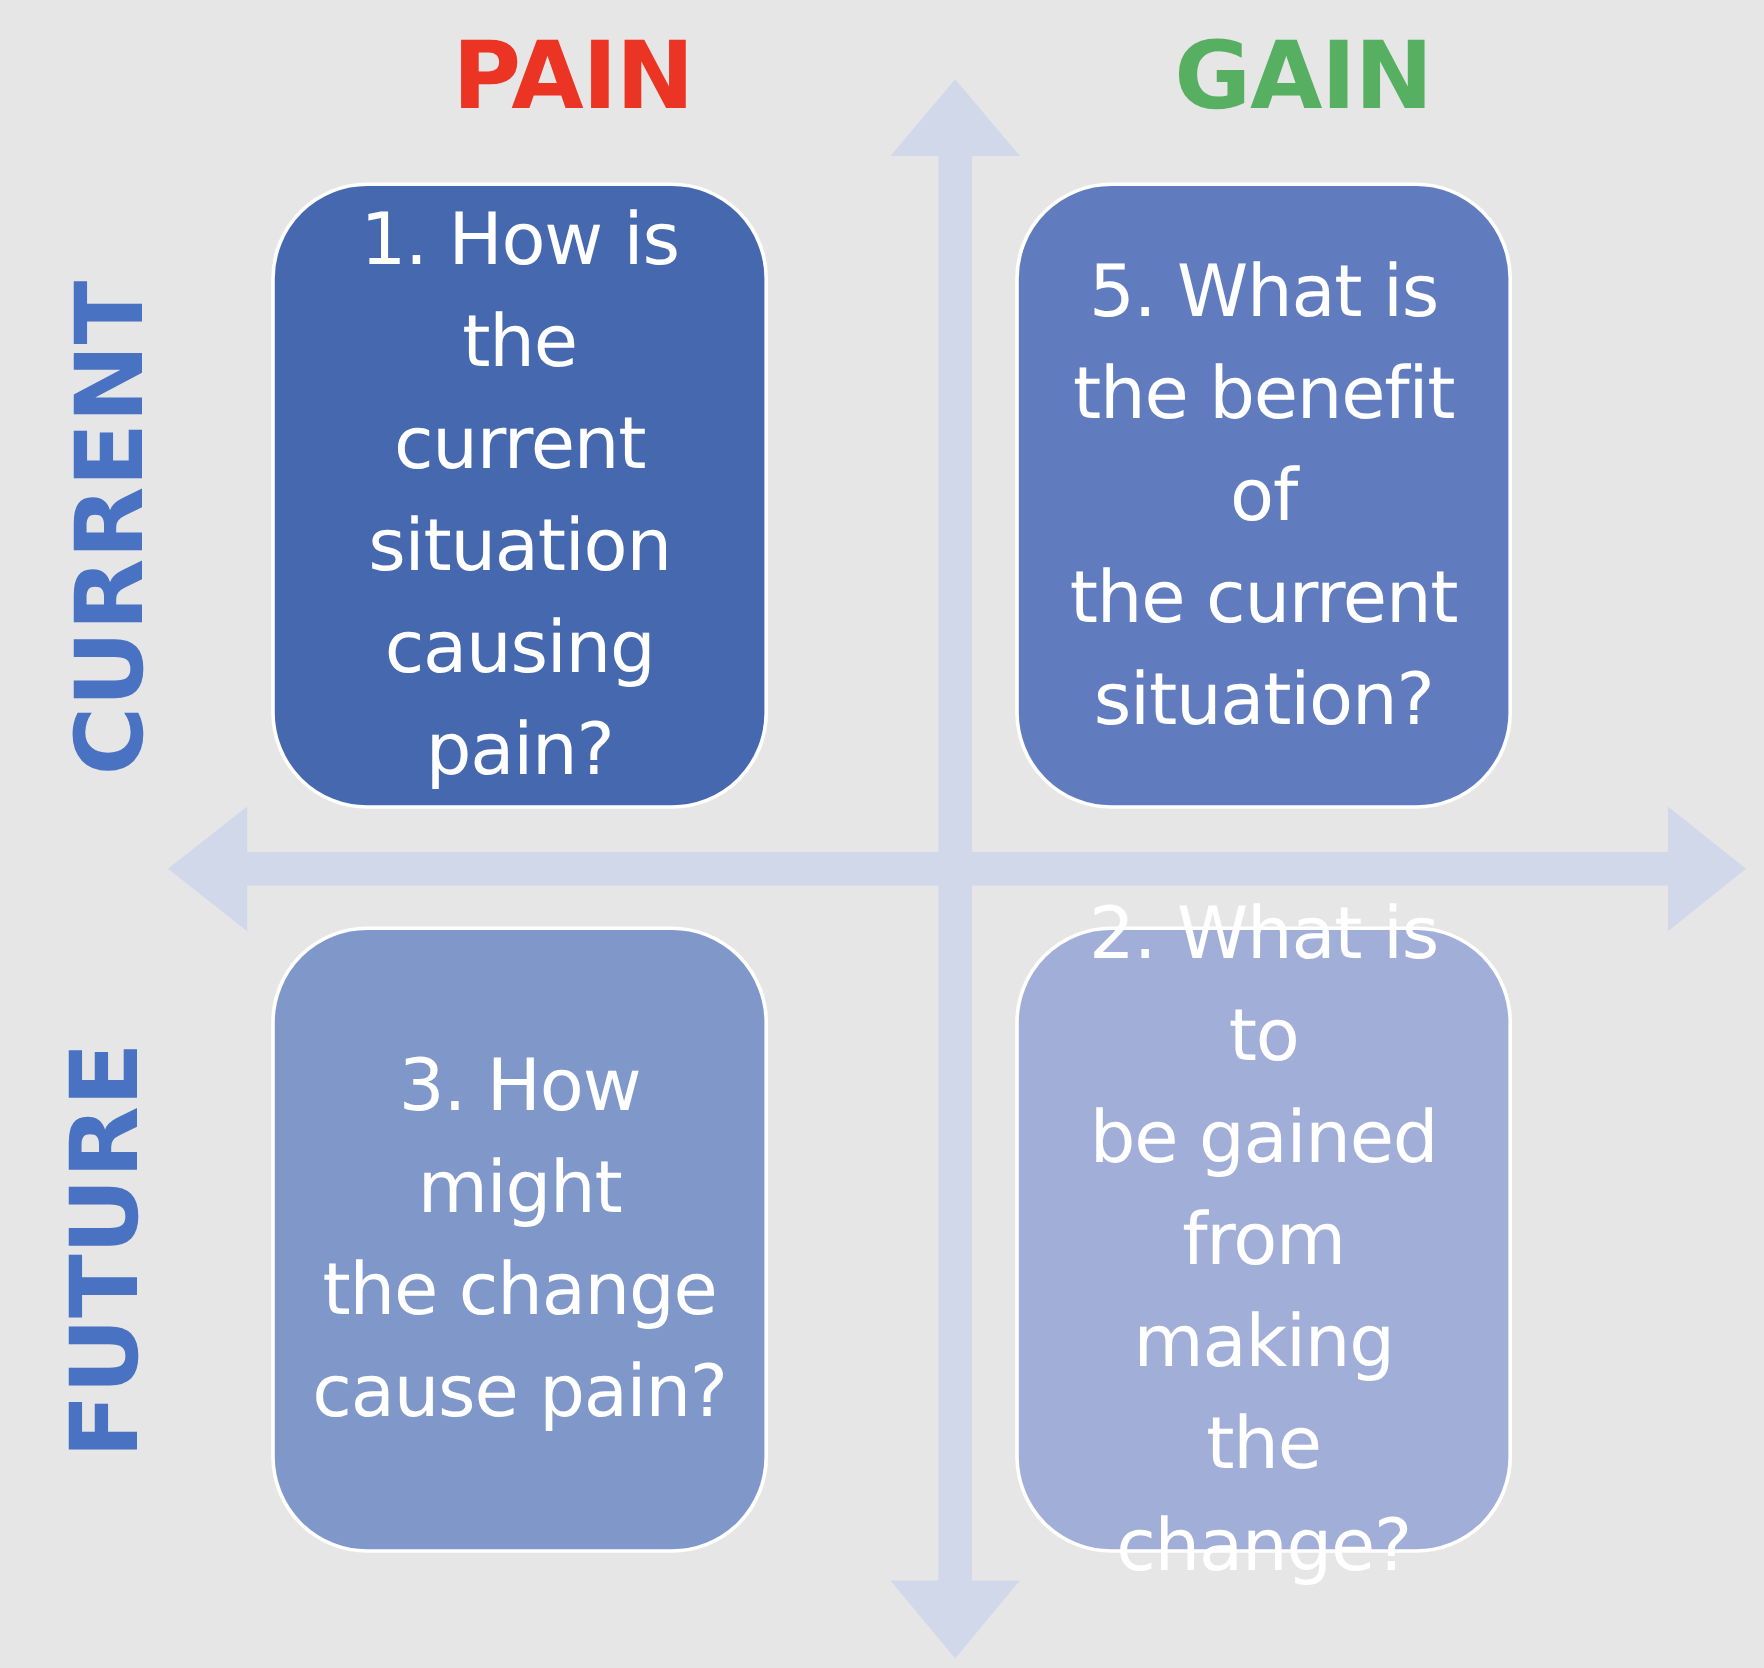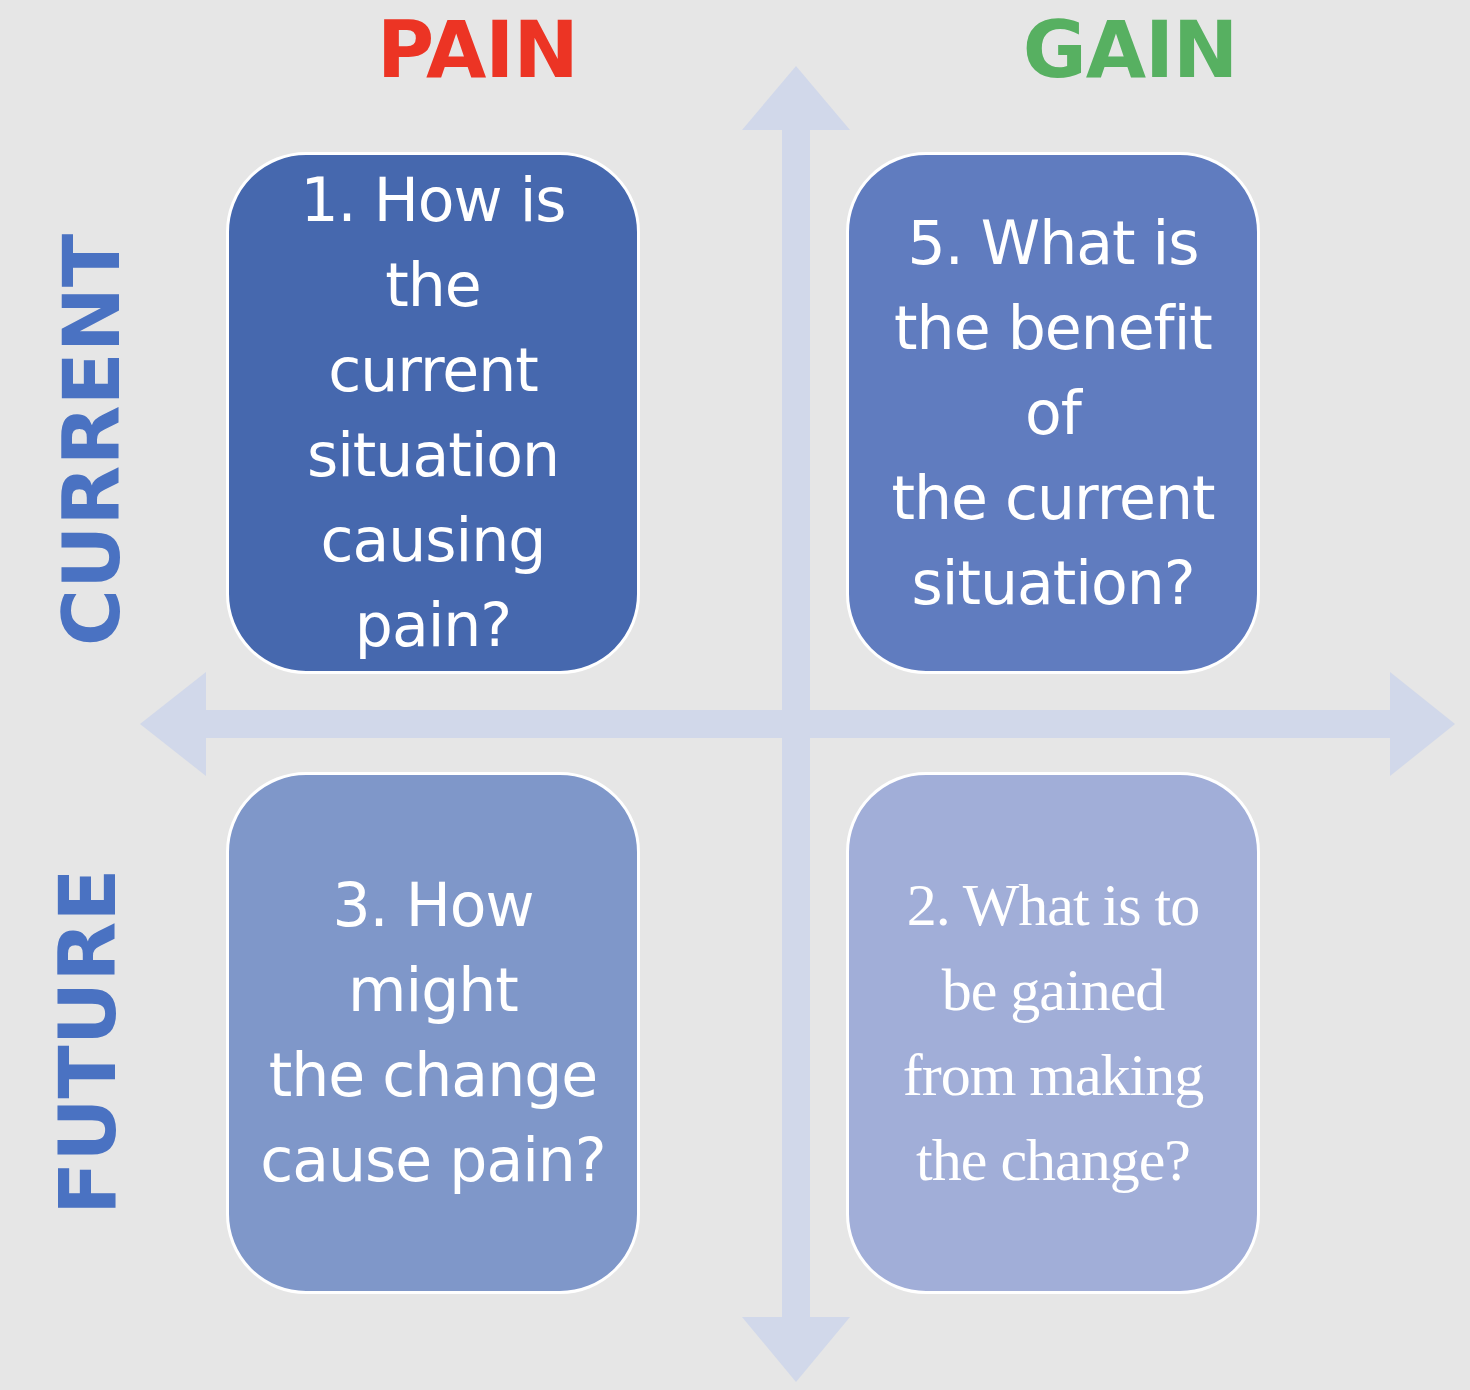--- a/index.html
+++ b/index.html
@@ -3,21 +3,21 @@
   <meta charset="utf-8">
   <style>
     html, body { margin: 0; padding: 0; }
     body {
       width: 1470px; height: 1390px; position: relative; overflow: hidden;
       background: #e6e6e6;
       font-family: "DejaVu Sans", sans-serif;
     }
     .axes { position: absolute; left: 0; top: 0; width: 1470px; height: 1390px; }
     .col-label {
-      position: absolute; top: 5px; font-size: 78px; font-weight: bold;
+      position: absolute; top: 19px; font-size: 78px; font-weight: bold;
       letter-spacing: -1px; line-height: 90px;
     }
     #pain { left: 377px; width: 196px; text-align: center; }
     #gain { left: 977px; width: 218px; text-align: center; }
     .row-label {
       position: absolute; font-size: 78px; font-weight: bold;
       transform: rotate(-90deg); transform-origin: center center;
       white-space: nowrap; text-align: center; line-height: 80px;
     }
     #current { left: -118px; top: 400px; width: 420px; }
@@ -26,40 +26,40 @@
       position: absolute; width: 414px; height: 522px; border-radius: 80px;
       border: 3px solid #ffffff; box-sizing: border-box;
       display: flex; align-items: center; justify-content: center;
       color: #ffffff; text-align: center; font-size: 60px; line-height: 85px;
       padding: 0 30px; white-space: pre-line;
       letter-spacing: -1px;
     }
     #q1 { left: 226px; top: 152px; background: #4668ae; }
     #q3 { left: 846px; top: 152px; background: #607cbf; }
     #q4 { left: 226px; top: 772px; background: #7f97c9; }
-    #q2 { left: 846px; top: 772px; background: #a1aed8; font-family: Liberation Serif, serif; }
+    #q2 { left: 846px; top: 772px; background: #a1aed8; }
   </style>
 </head>
 <body style="background: rgb(230, 230, 230);">
 
 <svg class="axes" viewBox="0 0 1470 1390">
   <g fill="#d1d8ea">
 
     <rect x="782" y="128" width="28" height="1190"></rect>
 
     <rect x="200" y="710" width="1192" height="28"></rect>
     <polygon points="796,66 850,130 742,130"></polygon>
     <polygon points="796,1382 850,1317 742,1317"></polygon>
     <polygon points="140,724 206,672 206,776"></polygon>
     <polygon points="1455,724 1390,672 1390,776"></polygon>
   </g>
 </svg>
 
 <div class="col-label" id="pain" style="color: rgb(236, 52, 36);">PAIN</div>
-<div class="col-label" id="gain" style="color: rgb(87, 176, 97); margin-left: 44px;">GAIN</div>
+<div class="col-label" id="gain" style="color: rgb(87, 176, 97);">GAIN</div>
 
 <div class="row-label" id="current" style="color: rgb(74, 114, 194);">CURRENT</div>
 <div class="row-label" id="future" style="color: rgb(74, 114, 194);">FUTURE</div>
 
 <div class="box" id="q1">1. How is the
 current
 situation
 causing pain?</div>
 <div class="box" id="q3">5. What is
 the benefit of

